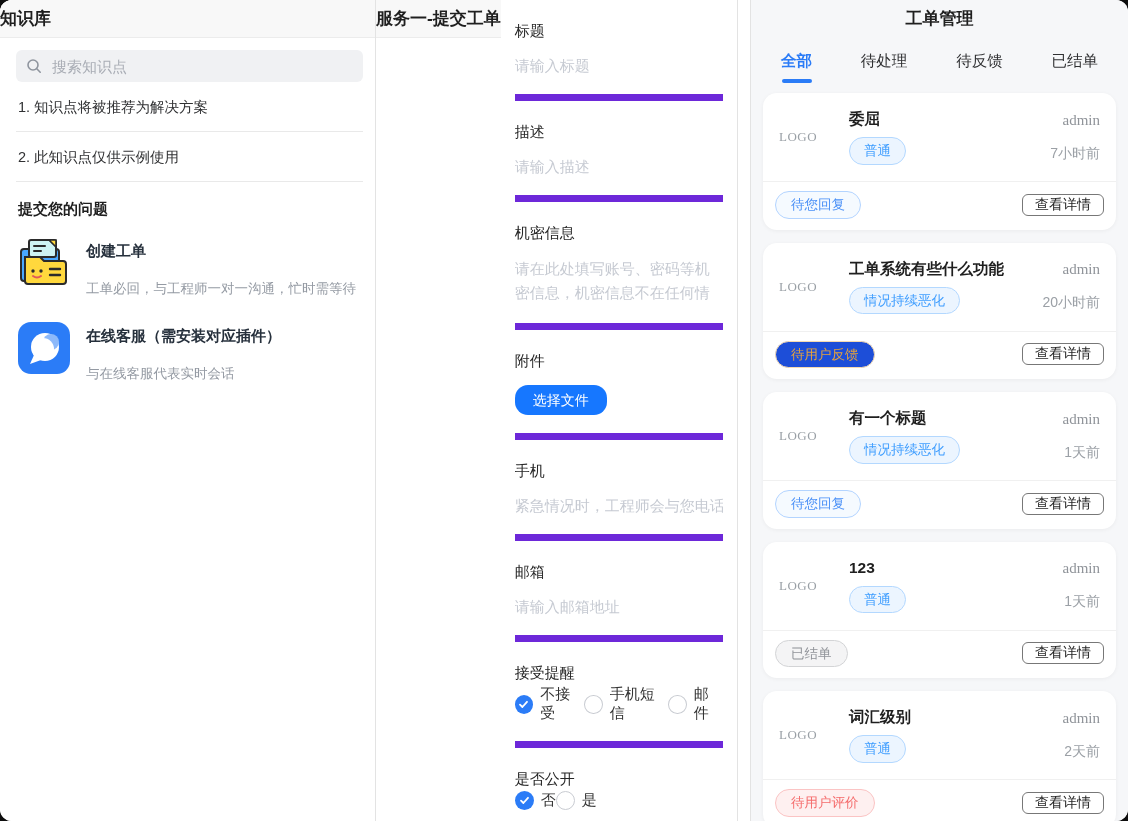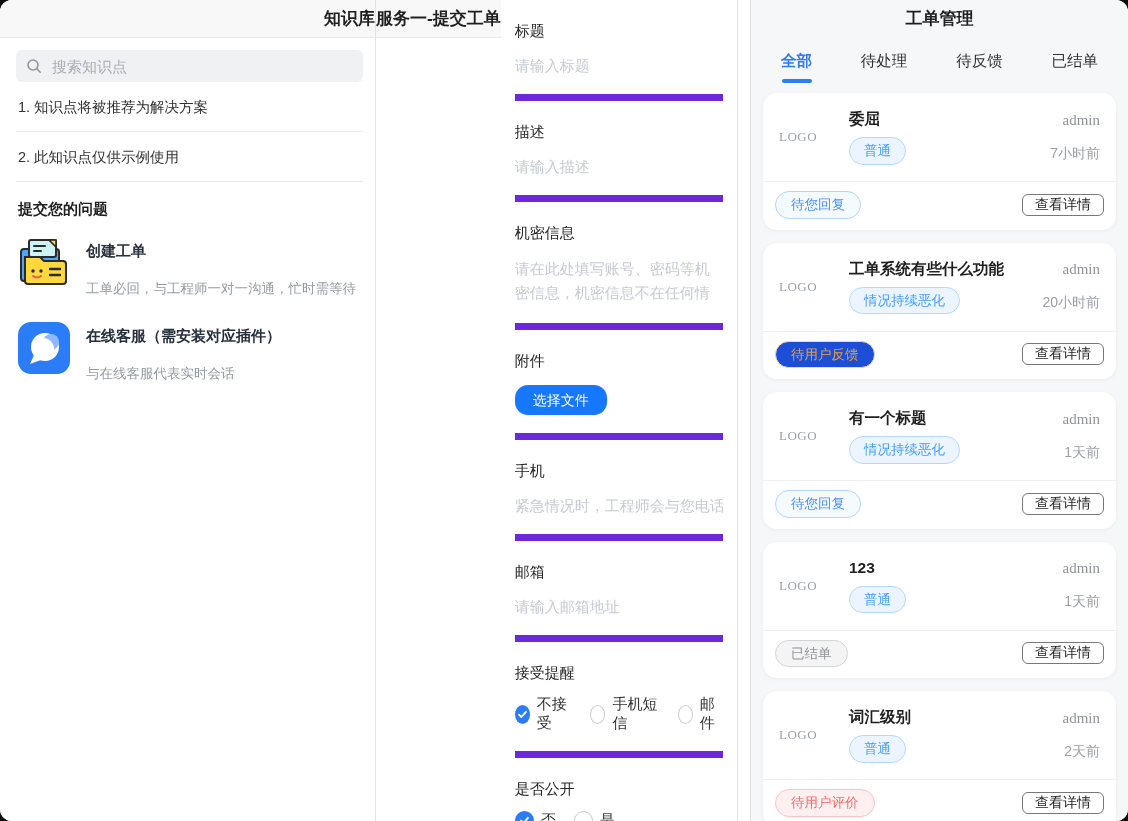--- a/index.html
+++ b/index.html
@@ -1,18 +1,18 @@
 <!DOCTYPE html>
 <html><head>
 <meta charset="utf-8">
 <style>
   html,body{margin:0;padding:0;background:#0d0d0d;font-family:"Liberation Sans",sans-serif;}
   .window{position:relative;width:1128px;height:821px;background:#fff;border-radius:12px;overflow:hidden;display:flex;}
   
-  .panel-header{height:37px;background:#f8f8f8;border-bottom:1px solid #ececec;display:flex;align-items:center;justify-content:flex-end;flex:none;}
+  .panel-header{height:37px;background:#f8f8f8;border-bottom:1px solid #ececec;display:flex;align-items:center;justify-content:flex-start;flex:none;}
   .panel-title{font-size:17px;font-weight:bold;color:#1f1f1f;}
   
   .left{width:375px;flex:none;border-right:1px solid #e3e3e3;display:flex;flex-direction:column;background:#fff;}
   .left-body{padding:12px 12px 0 16px;}
   .searchbox{display:flex;align-items:center;gap:8px;background:#f0f1f3;border-radius:6px;height:32px;padding:0 10px;}
   .searchbox svg{flex:none;}
   .searchbox input{border:none;outline:none;background:transparent;font-size:15px;color:#333;width:100%;font-family:inherit;}
   .searchbox input::placeholder{color:#a9adb5;}
   .kn-item{font-size:14.5px;color:#303133;padding:16px 2px 14px 2px;border-bottom:1px solid #e9e9e9;cursor:pointer;}
   .submit-heading{font-size:15px;font-weight:bold;color:#1f1f1f;margin:18px 2px 6px 2px;}
@@ -24,21 +24,21 @@
   
   .middle{width:361px;flex:none;border-right:1px solid #e3e3e3;display:flex;flex-direction:row;background:#fff;overflow:hidden;}
   .mid-body{padding:0 14px;overflow:hidden;}
   .fgroup{border-bottom:7px solid #6d28d9;padding-bottom:18px;}
   .fgroup.no-line{border-bottom:1px solid #ededed;}
   .flabel{font-size:15px;color:#262626;margin-top:20px;line-height:21px;}
   .finput{display:block;width:100%;border:none;outline:none;font-size:15px;color:#333;margin-top:14px;line-height:21px;padding:0;background:transparent;font-family:inherit;}
   .finput::placeholder{color:#c6cad2;}
   textarea.finput{resize:none;height:48px;line-height:24px;overflow:hidden;}
   .file-btn{margin-top:14px;background:#1677ff;color:#fff;font-size:14px;border:none;border-radius:13px;height:30px;padding:0 18px;cursor:pointer;font-family:inherit;display:inline-block;line-height:30px;}
-  .radio-row{display:flex;align-items:center;gap:18px;margin-top:12px;}
+  .radio-row{display:flex;align-items:center;margin-top:2px;}
   .radio{display:inline-flex;align-items:center;gap:7px;cursor:pointer;font-size:15px;color:#333;}
   .rdot{width:19px;height:19px;border-radius:50%;box-sizing:border-box;display:inline-flex;align-items:center;justify-content:center;}
   .rdot.on{background:#2b7cf7;}
   .rdot.off{border:1.5px solid #c9ccd2;background:#fff;}
   
   .gutter{width:12px;flex:none;background:#fff;border-right:1px solid #e3e3e3;}
   
   .right{flex:1;background:#f6f7f9;display:flex;flex-direction:column;overflow:hidden;}
   .right-header{height:37px;display:flex;align-items:center;justify-content:center;flex:none;}
   .tabs{display:flex;align-items:flex-start;justify-content:space-between;padding:14px 30px 6px 30px;}

